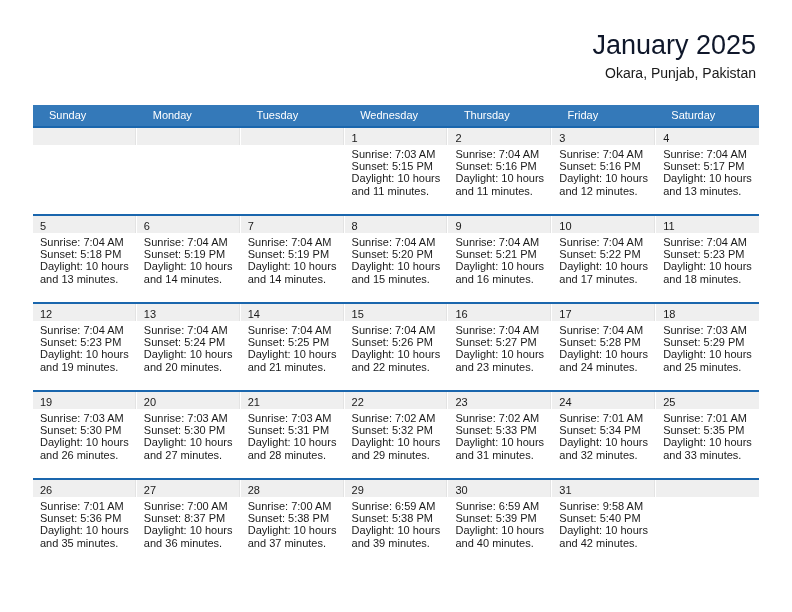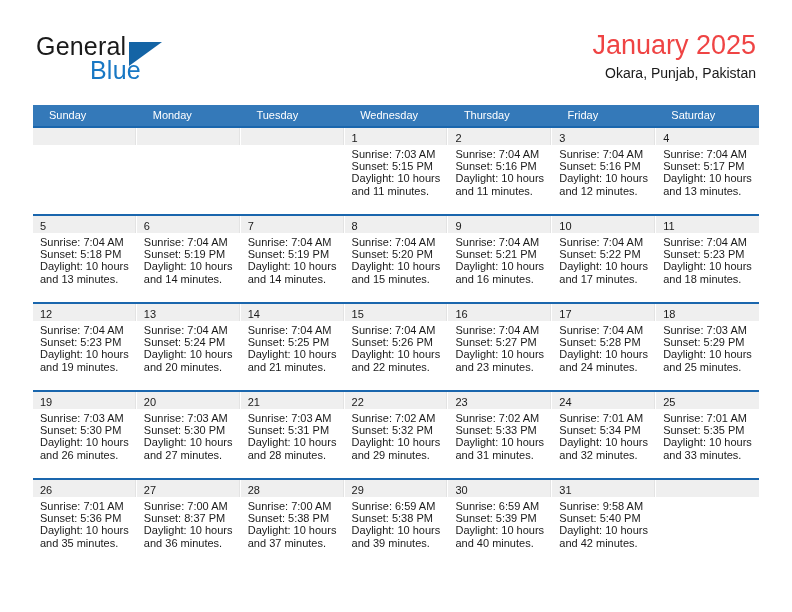--- a/index.html
+++ b/index.html
@@ -60,21 +60,21 @@
   }
 
   .title-block {
     position: absolute;
     right: 36px;
     top: 28px;
     text-align: right;
   }
   .cal-title {
     font-size: 27px;
-    color: #ef4444;
+    color: #0f172a;
     line-height: 34px;
     white-space: nowrap;
   }
   .cal-subtitle {
     font-size: 14px;
     color: #1a1a1a;
     line-height: 22px;
     margin-top: 0;
     white-space: nowrap;
   }
@@ -142,25 +142,20 @@
   }
   .day-info div { white-space: nowrap; }
 </style>
 </head>
 <body>
 
 <div class="page">
 
   <div class="header">
 
-    <div class="brand">
-      <span class="brand-general">General</span>
-      <span class="brand-triangle"></span>
-      <span class="brand-blue">Blue</span>
-    </div>
 
     <div class="title-block">
       <div class="cal-title">January 2025</div>
       <div class="cal-subtitle">Okara, Punjab, Pakistan</div>
     </div>
 
   </div>
 
   <div class="calendar">
 

